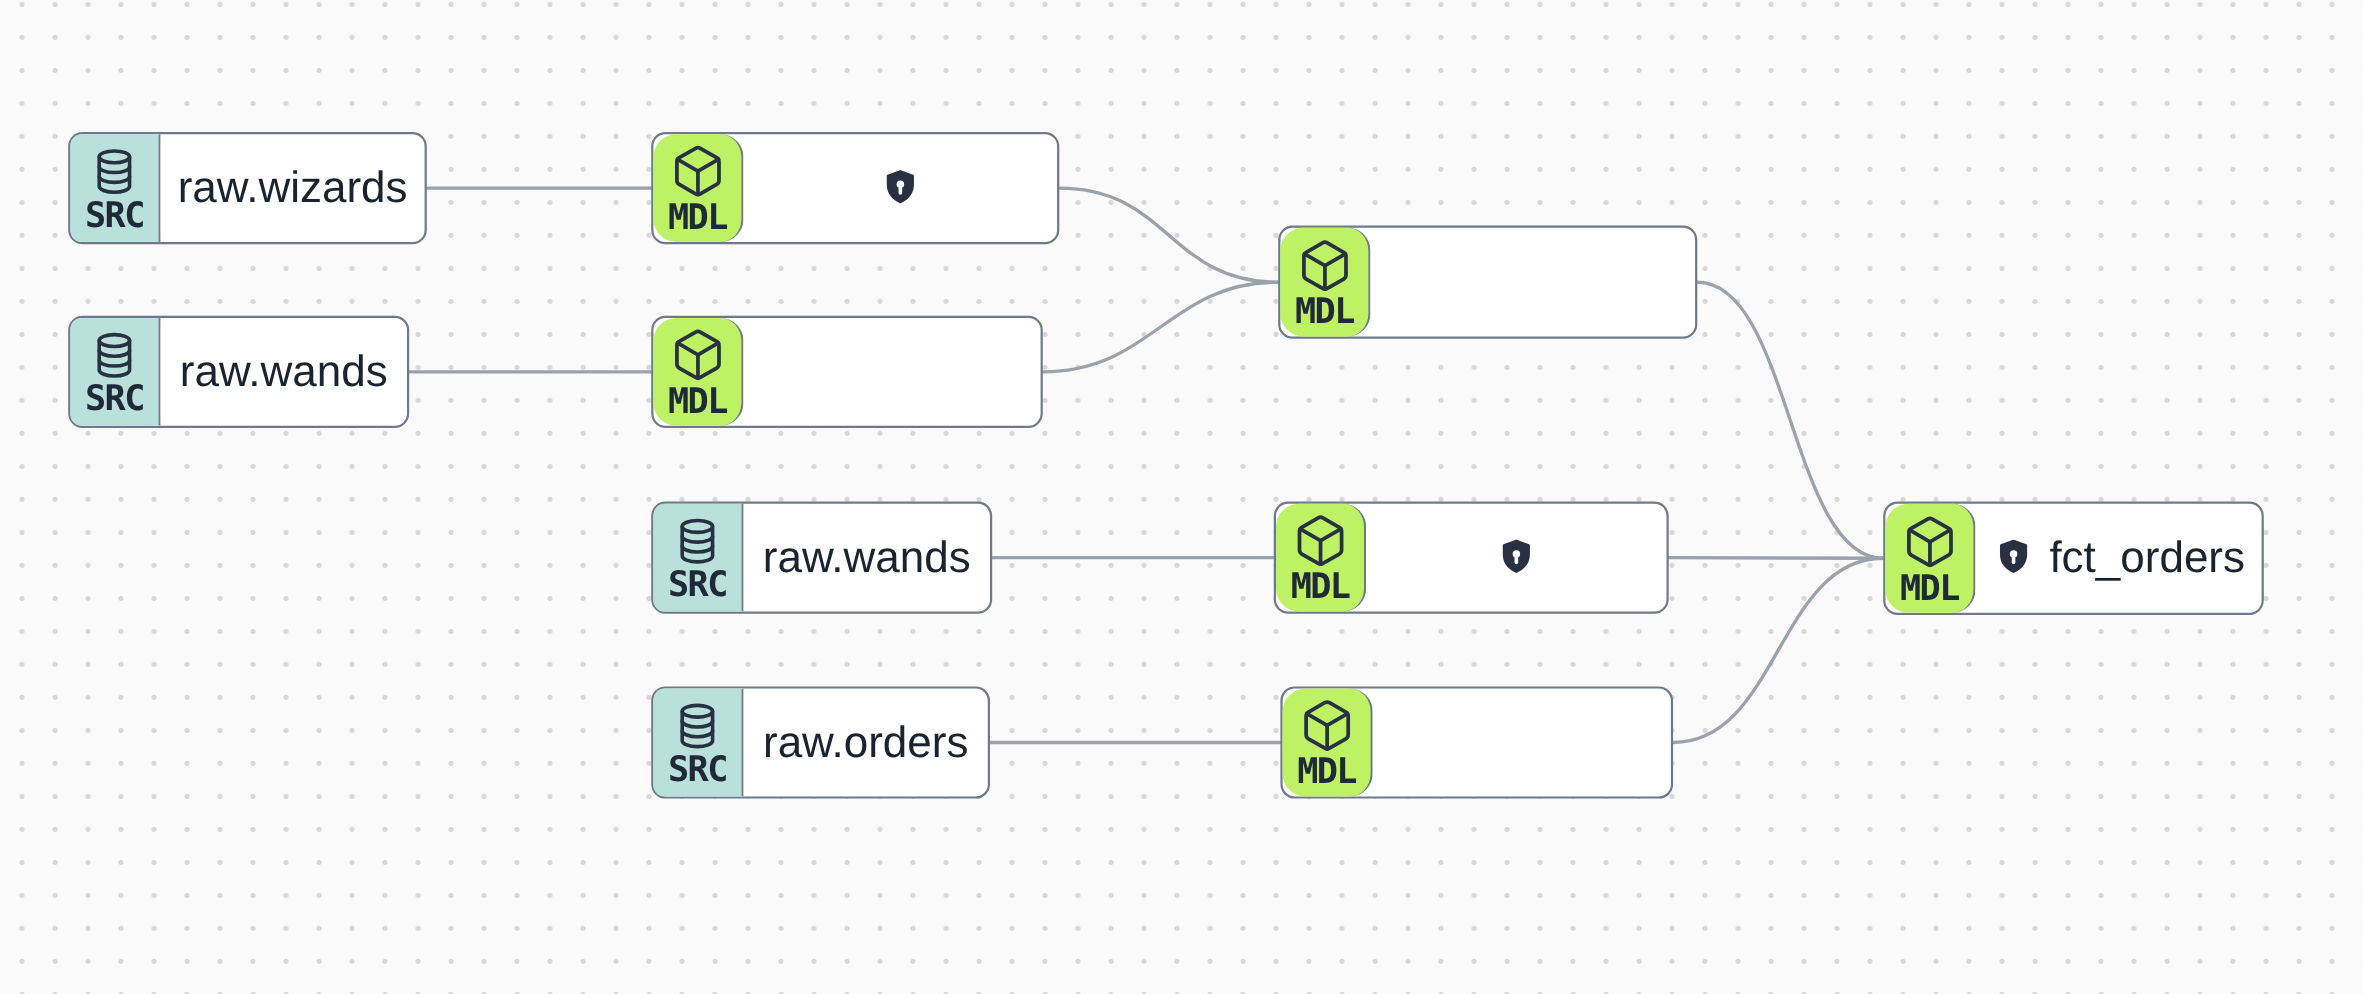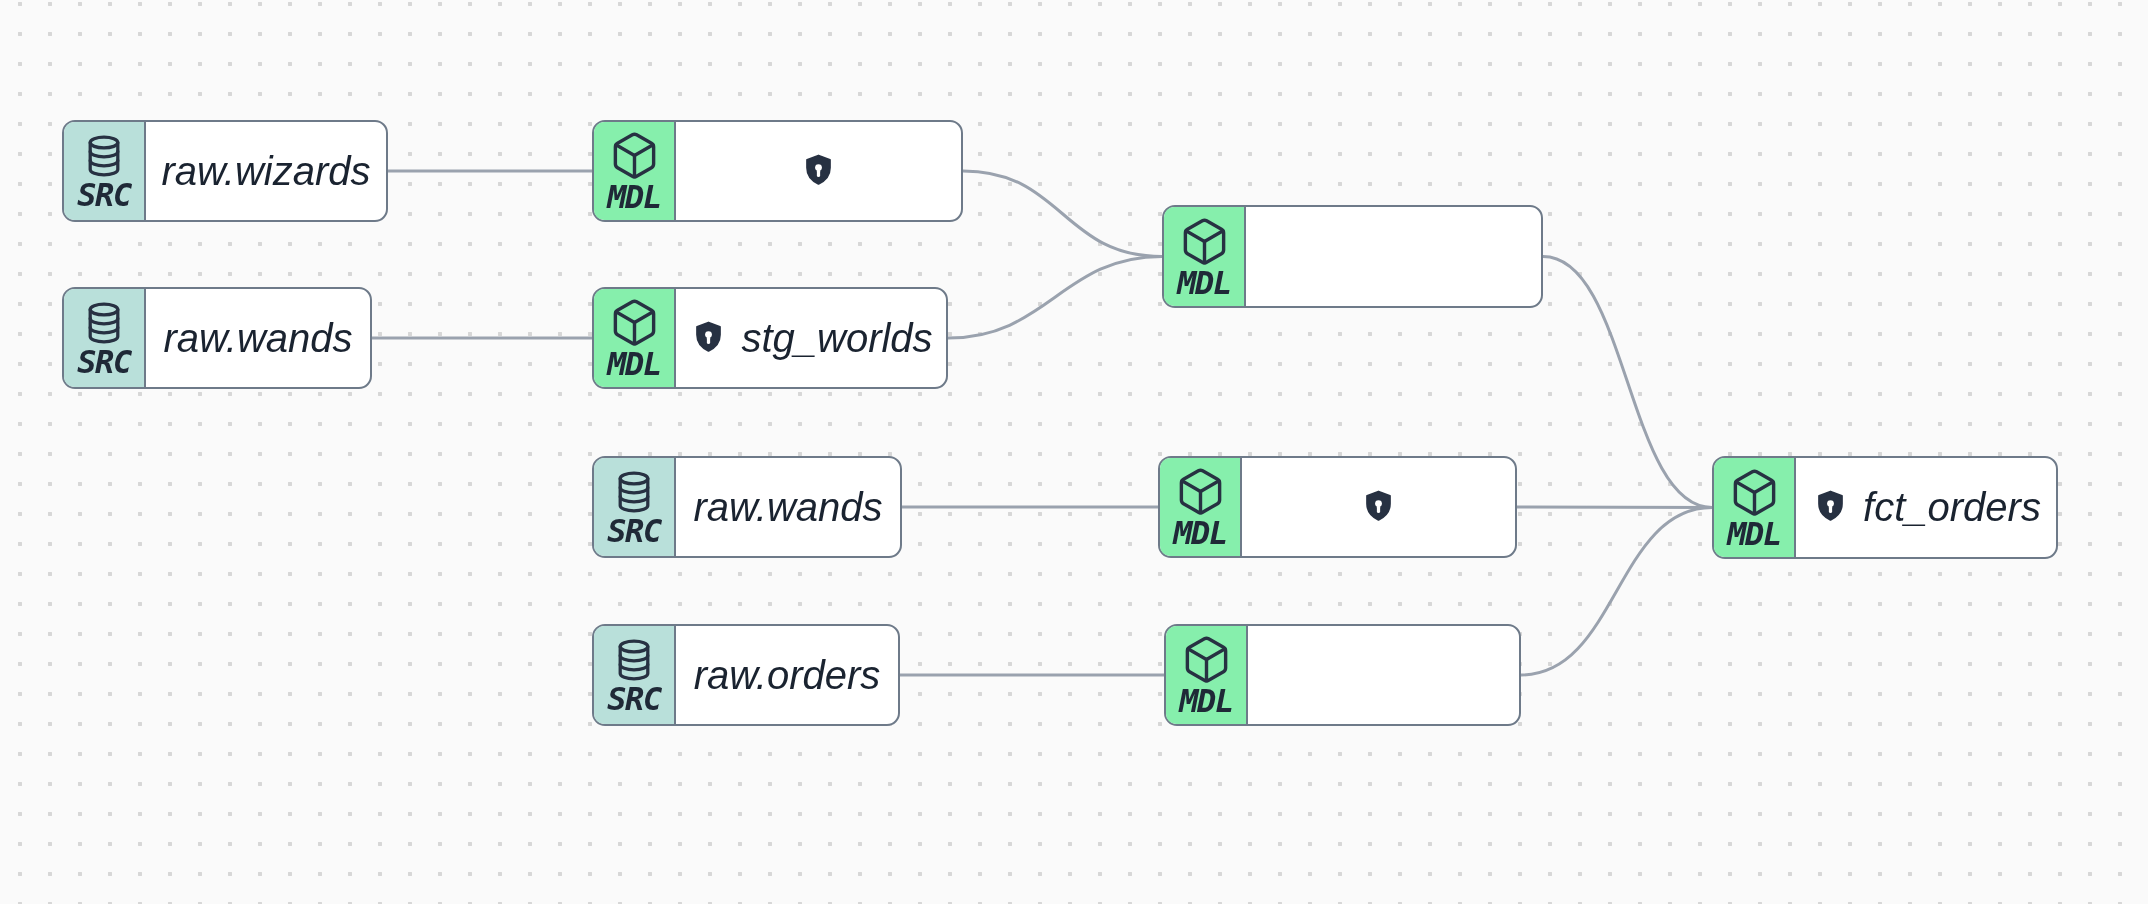--- a/index.html
+++ b/index.html
@@ -30,36 +30,35 @@
     stroke-linecap: round;
   }
   .node {
     position: absolute;
     display: flex;
     box-sizing: border-box;
     background: #ffffff;
     border: 2.5px solid #6e7a89;
     border-radius: 13px;
     cursor: pointer;
-    font-style: italic;
   }
   .badge {
     flex: 0 0 82px;
     width: 82px;
     box-sizing: border-box;
     border-right: 2.5px solid #6e7a89;
     border-radius: 10px 0 0 10px;
     display: flex;
     flex-direction: column;
     align-items: center;
     justify-content: center;
     padding-top: 3px;
   }
   .node.src .badge { background: #b9e0da; }
-  .node.mdl .badge { background: #86efac; }
+  .node.mdl .badge { background: #bef264; border-radius: 21px; }
   .badge .type-icon { display: block; }
   .node.src .type-icon { width: 46px; height: 46px; }
   .node.mdl .type-icon { width: 51px; height: 51px; }
   .badge-label {
     font-family: "DejaVu Sans Mono", monospace;
     font-size: 32px;
     font-weight: 700;
     letter-spacing: -1.5px;
     color: #1f2937;
     line-height: 1.05;
@@ -152,123 +151,113 @@
       <div class="badge">
         <span>
           <svg class="type-icon" viewBox="0 0 24 24" fill="none" stroke="#273142" stroke-width="1.6" stroke-linecap="round" stroke-linejoin="round">
             <path d="M21 16V8a2 2 0 0 0-1-1.73l-7-4a2 2 0 0 0-2 0l-7 4A2 2 0 0 0 3 8v8a2 2 0 0 0 1 1.73l7 4a2 2 0 0 0 2 0l7-4a2 2 0 0 0 1-1.73z"></path>
             <path d="M3.27 6.96 12 12.01l8.73-5.05"></path>
             <path d="M12 22.08V12"></path>
           </svg>
         </span>
         <span class="badge-label">MDL</span>
       </div>
+    </div>
+    <div class="node mdl" style="left: 1162px; top: 205px; width: 381px; height: 103px;">
+      <div class="badge">
+        <span>
+          <svg class="type-icon" viewBox="0 0 24 24" fill="none" stroke="#273142" stroke-width="1.6" stroke-linecap="round" stroke-linejoin="round">
+            <path d="M21 16V8a2 2 0 0 0-1-1.73l-7-4a2 2 0 0 0-2 0l-7 4A2 2 0 0 0 3 8v8a2 2 0 0 0 1 1.73l7 4a2 2 0 0 0 2 0l7-4a2 2 0 0 0 1-1.73z"></path>
+            <path d="M3.27 6.96 12 12.01l8.73-5.05"></path>
+            <path d="M12 22.08V12"></path>
+          </svg>
+        </span>
+        <span class="badge-label">MDL</span>
+      </div>
+    </div>
+    <div class="node src" style="left: 592px; top: 456px; width: 310px; height: 102px;">
+      <div class="badge">
+        <span>
+          <svg class="type-icon" viewBox="0 0 24 24" fill="none" stroke="#273142" stroke-width="1.7" stroke-linecap="round" stroke-linejoin="round">
+            <ellipse cx="12" cy="5" rx="7.2" ry="2.8"></ellipse>
+            <path d="M4.8 5v4.65c0 1.55 3.22 2.8 7.2 2.8s7.2-1.25 7.2-2.8V5"></path>
+            <path d="M4.8 9.65v4.65c0 1.55 3.22 2.8 7.2 2.8s7.2-1.25 7.2-2.8V9.65"></path>
+            <path d="M4.8 14.3V19c0 1.55 3.22 2.8 7.2 2.8s7.2-1.25 7.2-2.8v-4.7"></path>
+          </svg>
+        </span>
+        <span class="badge-label">SRC</span>
+      </div>
+      <div class="body">
+        <span class="node-label">raw.wands</span>
+      </div>
+    </div>
+    <div class="node mdl" style="left: 1158px; top: 456px; width: 359px; height: 102px;">
+      <div class="badge">
+        <span>
+          <svg class="type-icon" viewBox="0 0 24 24" fill="none" stroke="#273142" stroke-width="1.6" stroke-linecap="round" stroke-linejoin="round">
+            <path d="M21 16V8a2 2 0 0 0-1-1.73l-7-4a2 2 0 0 0-2 0l-7 4A2 2 0 0 0 3 8v8a2 2 0 0 0 1 1.73l7 4a2 2 0 0 0 2 0l7-4a2 2 0 0 0 1-1.73z"></path>
+            <path d="M3.27 6.96 12 12.01l8.73-5.05"></path>
+            <path d="M12 22.08V12"></path>
+          </svg>
+        </span>
+        <span class="badge-label">MDL</span>
+      </div>
       <div class="body">
         <span style="display: flex;">
           <svg class="shield" viewBox="0 0 24 24" fill="#273142" stroke="#273142" stroke-width="1.2" stroke-linejoin="round">
             <path d="M12 2.2 19 4.8v4.9c0 4.6-2.8 7.9-7 9.9-4.2-2-7-5.3-7-9.9V4.8L12 2.2z"></path>
             <circle cx="12" cy="9.6" r="2.1" fill="#ffffff" stroke="none"></circle>
             <rect x="11" y="10.8" width="2" height="4.6" rx="1" fill="#ffffff" stroke="none"></rect>
           </svg>
         </span>
-        <span class="node-label">stg_worlds</span>
-      </div>
-    </div>
-    <div class="node mdl" style="left: 1162px; top: 205px; width: 381px; height: 103px;">
-      <div class="badge">
-        <span>
-          <svg class="type-icon" viewBox="0 0 24 24" fill="none" stroke="#273142" stroke-width="1.6" stroke-linecap="round" stroke-linejoin="round">
-            <path d="M21 16V8a2 2 0 0 0-1-1.73l-7-4a2 2 0 0 0-2 0l-7 4A2 2 0 0 0 3 8v8a2 2 0 0 0 1 1.73l7 4a2 2 0 0 0 2 0l7-4a2 2 0 0 0 1-1.73z"></path>
-            <path d="M3.27 6.96 12 12.01l8.73-5.05"></path>
-            <path d="M12 22.08V12"></path>
-          </svg>
-        </span>
-        <span class="badge-label">MDL</span>
-      </div>
-    </div>
-    <div class="node src" style="left: 592px; top: 456px; width: 310px; height: 102px;">
-      <div class="badge">
-        <span>
-          <svg class="type-icon" viewBox="0 0 24 24" fill="none" stroke="#273142" stroke-width="1.7" stroke-linecap="round" stroke-linejoin="round">
-            <ellipse cx="12" cy="5" rx="7.2" ry="2.8"></ellipse>
-            <path d="M4.8 5v4.65c0 1.55 3.22 2.8 7.2 2.8s7.2-1.25 7.2-2.8V5"></path>
-            <path d="M4.8 9.65v4.65c0 1.55 3.22 2.8 7.2 2.8s7.2-1.25 7.2-2.8V9.65"></path>
-            <path d="M4.8 14.3V19c0 1.55 3.22 2.8 7.2 2.8s7.2-1.25 7.2-2.8v-4.7"></path>
-          </svg>
-        </span>
-        <span class="badge-label">SRC</span>
-      </div>
-      <div class="body">
-        <span class="node-label">raw.wands</span>
-      </div>
-    </div>
-    <div class="node mdl" style="left: 1158px; top: 456px; width: 359px; height: 102px;">
+      </div>
+    </div>
+    <div class="node src" style="left: 592px; top: 624px; width: 308px; height: 102px;">
+      <div class="badge">
+        <span>
+          <svg class="type-icon" viewBox="0 0 24 24" fill="none" stroke="#273142" stroke-width="1.7" stroke-linecap="round" stroke-linejoin="round">
+            <ellipse cx="12" cy="5" rx="7.2" ry="2.8"></ellipse>
+            <path d="M4.8 5v4.65c0 1.55 3.22 2.8 7.2 2.8s7.2-1.25 7.2-2.8V5"></path>
+            <path d="M4.8 9.65v4.65c0 1.55 3.22 2.8 7.2 2.8s7.2-1.25 7.2-2.8V9.65"></path>
+            <path d="M4.8 14.3V19c0 1.55 3.22 2.8 7.2 2.8s7.2-1.25 7.2-2.8v-4.7"></path>
+          </svg>
+        </span>
+        <span class="badge-label">SRC</span>
+      </div>
+      <div class="body">
+        <span class="node-label">raw.orders</span>
+      </div>
+    </div>
+    <div class="node mdl" style="left: 1164px; top: 624px; width: 357px; height: 102px;">
+      <div class="badge">
+        <span>
+          <svg class="type-icon" viewBox="0 0 24 24" fill="none" stroke="#273142" stroke-width="1.6" stroke-linecap="round" stroke-linejoin="round">
+            <path d="M21 16V8a2 2 0 0 0-1-1.73l-7-4a2 2 0 0 0-2 0l-7 4A2 2 0 0 0 3 8v8a2 2 0 0 0 1 1.73l7 4a2 2 0 0 0 2 0l7-4a2 2 0 0 0 1-1.73z"></path>
+            <path d="M3.27 6.96 12 12.01l8.73-5.05"></path>
+            <path d="M12 22.08V12"></path>
+          </svg>
+        </span>
+        <span class="badge-label">MDL</span>
+      </div>
+    </div>
+    <div class="node mdl" style="left: 1712px; top: 456px; width: 346px; height: 103px;">
       <div class="badge">
         <span>
           <svg class="type-icon" viewBox="0 0 24 24" fill="none" stroke="#273142" stroke-width="1.6" stroke-linecap="round" stroke-linejoin="round">
             <path d="M21 16V8a2 2 0 0 0-1-1.73l-7-4a2 2 0 0 0-2 0l-7 4A2 2 0 0 0 3 8v8a2 2 0 0 0 1 1.73l7 4a2 2 0 0 0 2 0l7-4a2 2 0 0 0 1-1.73z"></path>
             <path d="M3.27 6.96 12 12.01l8.73-5.05"></path>
             <path d="M12 22.08V12"></path>
           </svg>
         </span>
         <span class="badge-label">MDL</span>
       </div>
       <div class="body">
         <span style="display: flex;">
           <svg class="shield" viewBox="0 0 24 24" fill="#273142" stroke="#273142" stroke-width="1.2" stroke-linejoin="round">
             <path d="M12 2.2 19 4.8v4.9c0 4.6-2.8 7.9-7 9.9-4.2-2-7-5.3-7-9.9V4.8L12 2.2z"></path>
             <circle cx="12" cy="9.6" r="2.1" fill="#ffffff" stroke="none"></circle>
             <rect x="11" y="10.8" width="2" height="4.6" rx="1" fill="#ffffff" stroke="none"></rect>
           </svg>
         </span>
-      </div>
-    </div>
-    <div class="node src" style="left: 592px; top: 624px; width: 308px; height: 102px;">
-      <div class="badge">
-        <span>
-          <svg class="type-icon" viewBox="0 0 24 24" fill="none" stroke="#273142" stroke-width="1.7" stroke-linecap="round" stroke-linejoin="round">
-            <ellipse cx="12" cy="5" rx="7.2" ry="2.8"></ellipse>
-            <path d="M4.8 5v4.65c0 1.55 3.22 2.8 7.2 2.8s7.2-1.25 7.2-2.8V5"></path>
-            <path d="M4.8 9.65v4.65c0 1.55 3.22 2.8 7.2 2.8s7.2-1.25 7.2-2.8V9.65"></path>
-            <path d="M4.8 14.3V19c0 1.55 3.22 2.8 7.2 2.8s7.2-1.25 7.2-2.8v-4.7"></path>
-          </svg>
-        </span>
-        <span class="badge-label">SRC</span>
-      </div>
-      <div class="body">
-        <span class="node-label">raw.orders</span>
-      </div>
-    </div>
-    <div class="node mdl" style="left: 1164px; top: 624px; width: 357px; height: 102px;">
-      <div class="badge">
-        <span>
-          <svg class="type-icon" viewBox="0 0 24 24" fill="none" stroke="#273142" stroke-width="1.6" stroke-linecap="round" stroke-linejoin="round">
-            <path d="M21 16V8a2 2 0 0 0-1-1.73l-7-4a2 2 0 0 0-2 0l-7 4A2 2 0 0 0 3 8v8a2 2 0 0 0 1 1.73l7 4a2 2 0 0 0 2 0l7-4a2 2 0 0 0 1-1.73z"></path>
-            <path d="M3.27 6.96 12 12.01l8.73-5.05"></path>
-            <path d="M12 22.08V12"></path>
-          </svg>
-        </span>
-        <span class="badge-label">MDL</span>
-      </div>
-    </div>
-    <div class="node mdl" style="left: 1712px; top: 456px; width: 346px; height: 103px;">
-      <div class="badge">
-        <span>
-          <svg class="type-icon" viewBox="0 0 24 24" fill="none" stroke="#273142" stroke-width="1.6" stroke-linecap="round" stroke-linejoin="round">
-            <path d="M21 16V8a2 2 0 0 0-1-1.73l-7-4a2 2 0 0 0-2 0l-7 4A2 2 0 0 0 3 8v8a2 2 0 0 0 1 1.73l7 4a2 2 0 0 0 2 0l7-4a2 2 0 0 0 1-1.73z"></path>
-            <path d="M3.27 6.96 12 12.01l8.73-5.05"></path>
-            <path d="M12 22.08V12"></path>
-          </svg>
-        </span>
-        <span class="badge-label">MDL</span>
-      </div>
-      <div class="body">
-        <span style="display: flex;">
-          <svg class="shield" viewBox="0 0 24 24" fill="#273142" stroke="#273142" stroke-width="1.2" stroke-linejoin="round">
-            <path d="M12 2.2 19 4.8v4.9c0 4.6-2.8 7.9-7 9.9-4.2-2-7-5.3-7-9.9V4.8L12 2.2z"></path>
-            <circle cx="12" cy="9.6" r="2.1" fill="#ffffff" stroke="none"></circle>
-            <rect x="11" y="10.8" width="2" height="4.6" rx="1" fill="#ffffff" stroke="none"></rect>
-          </svg>
-        </span>
         <span class="node-label">fct_orders</span>
       </div>
     </div>
   </div>
 
 </body></html>

